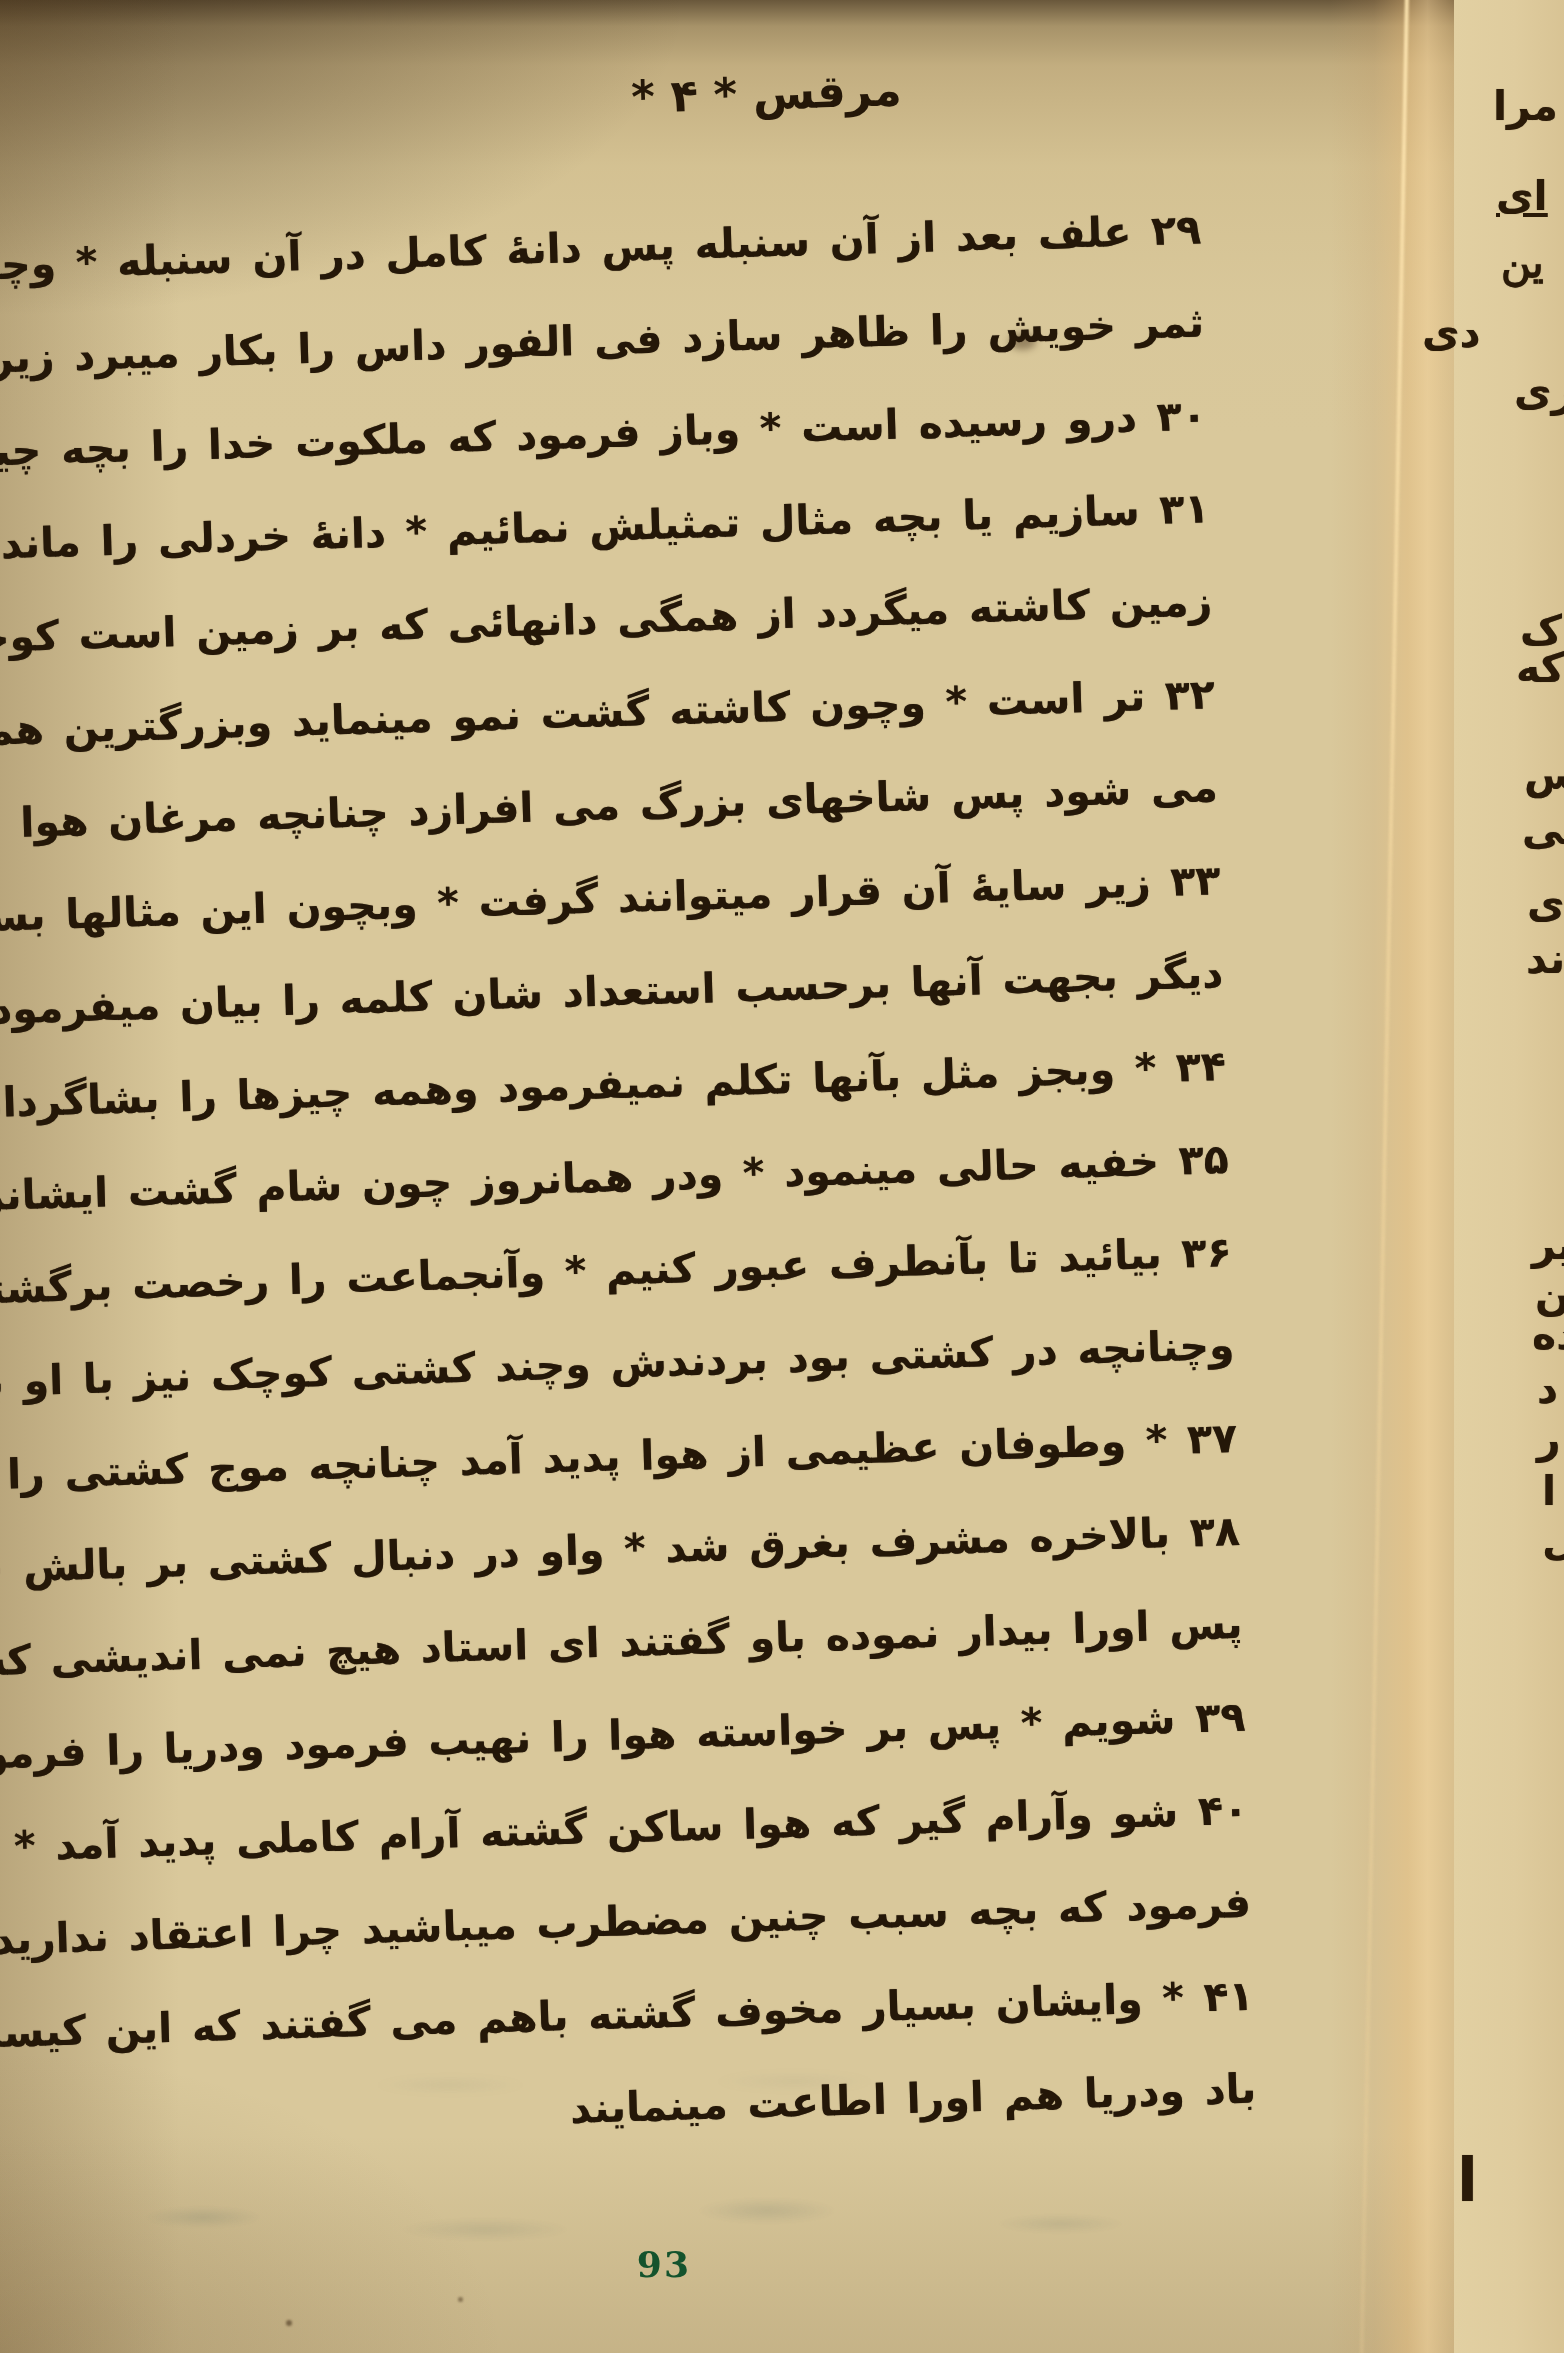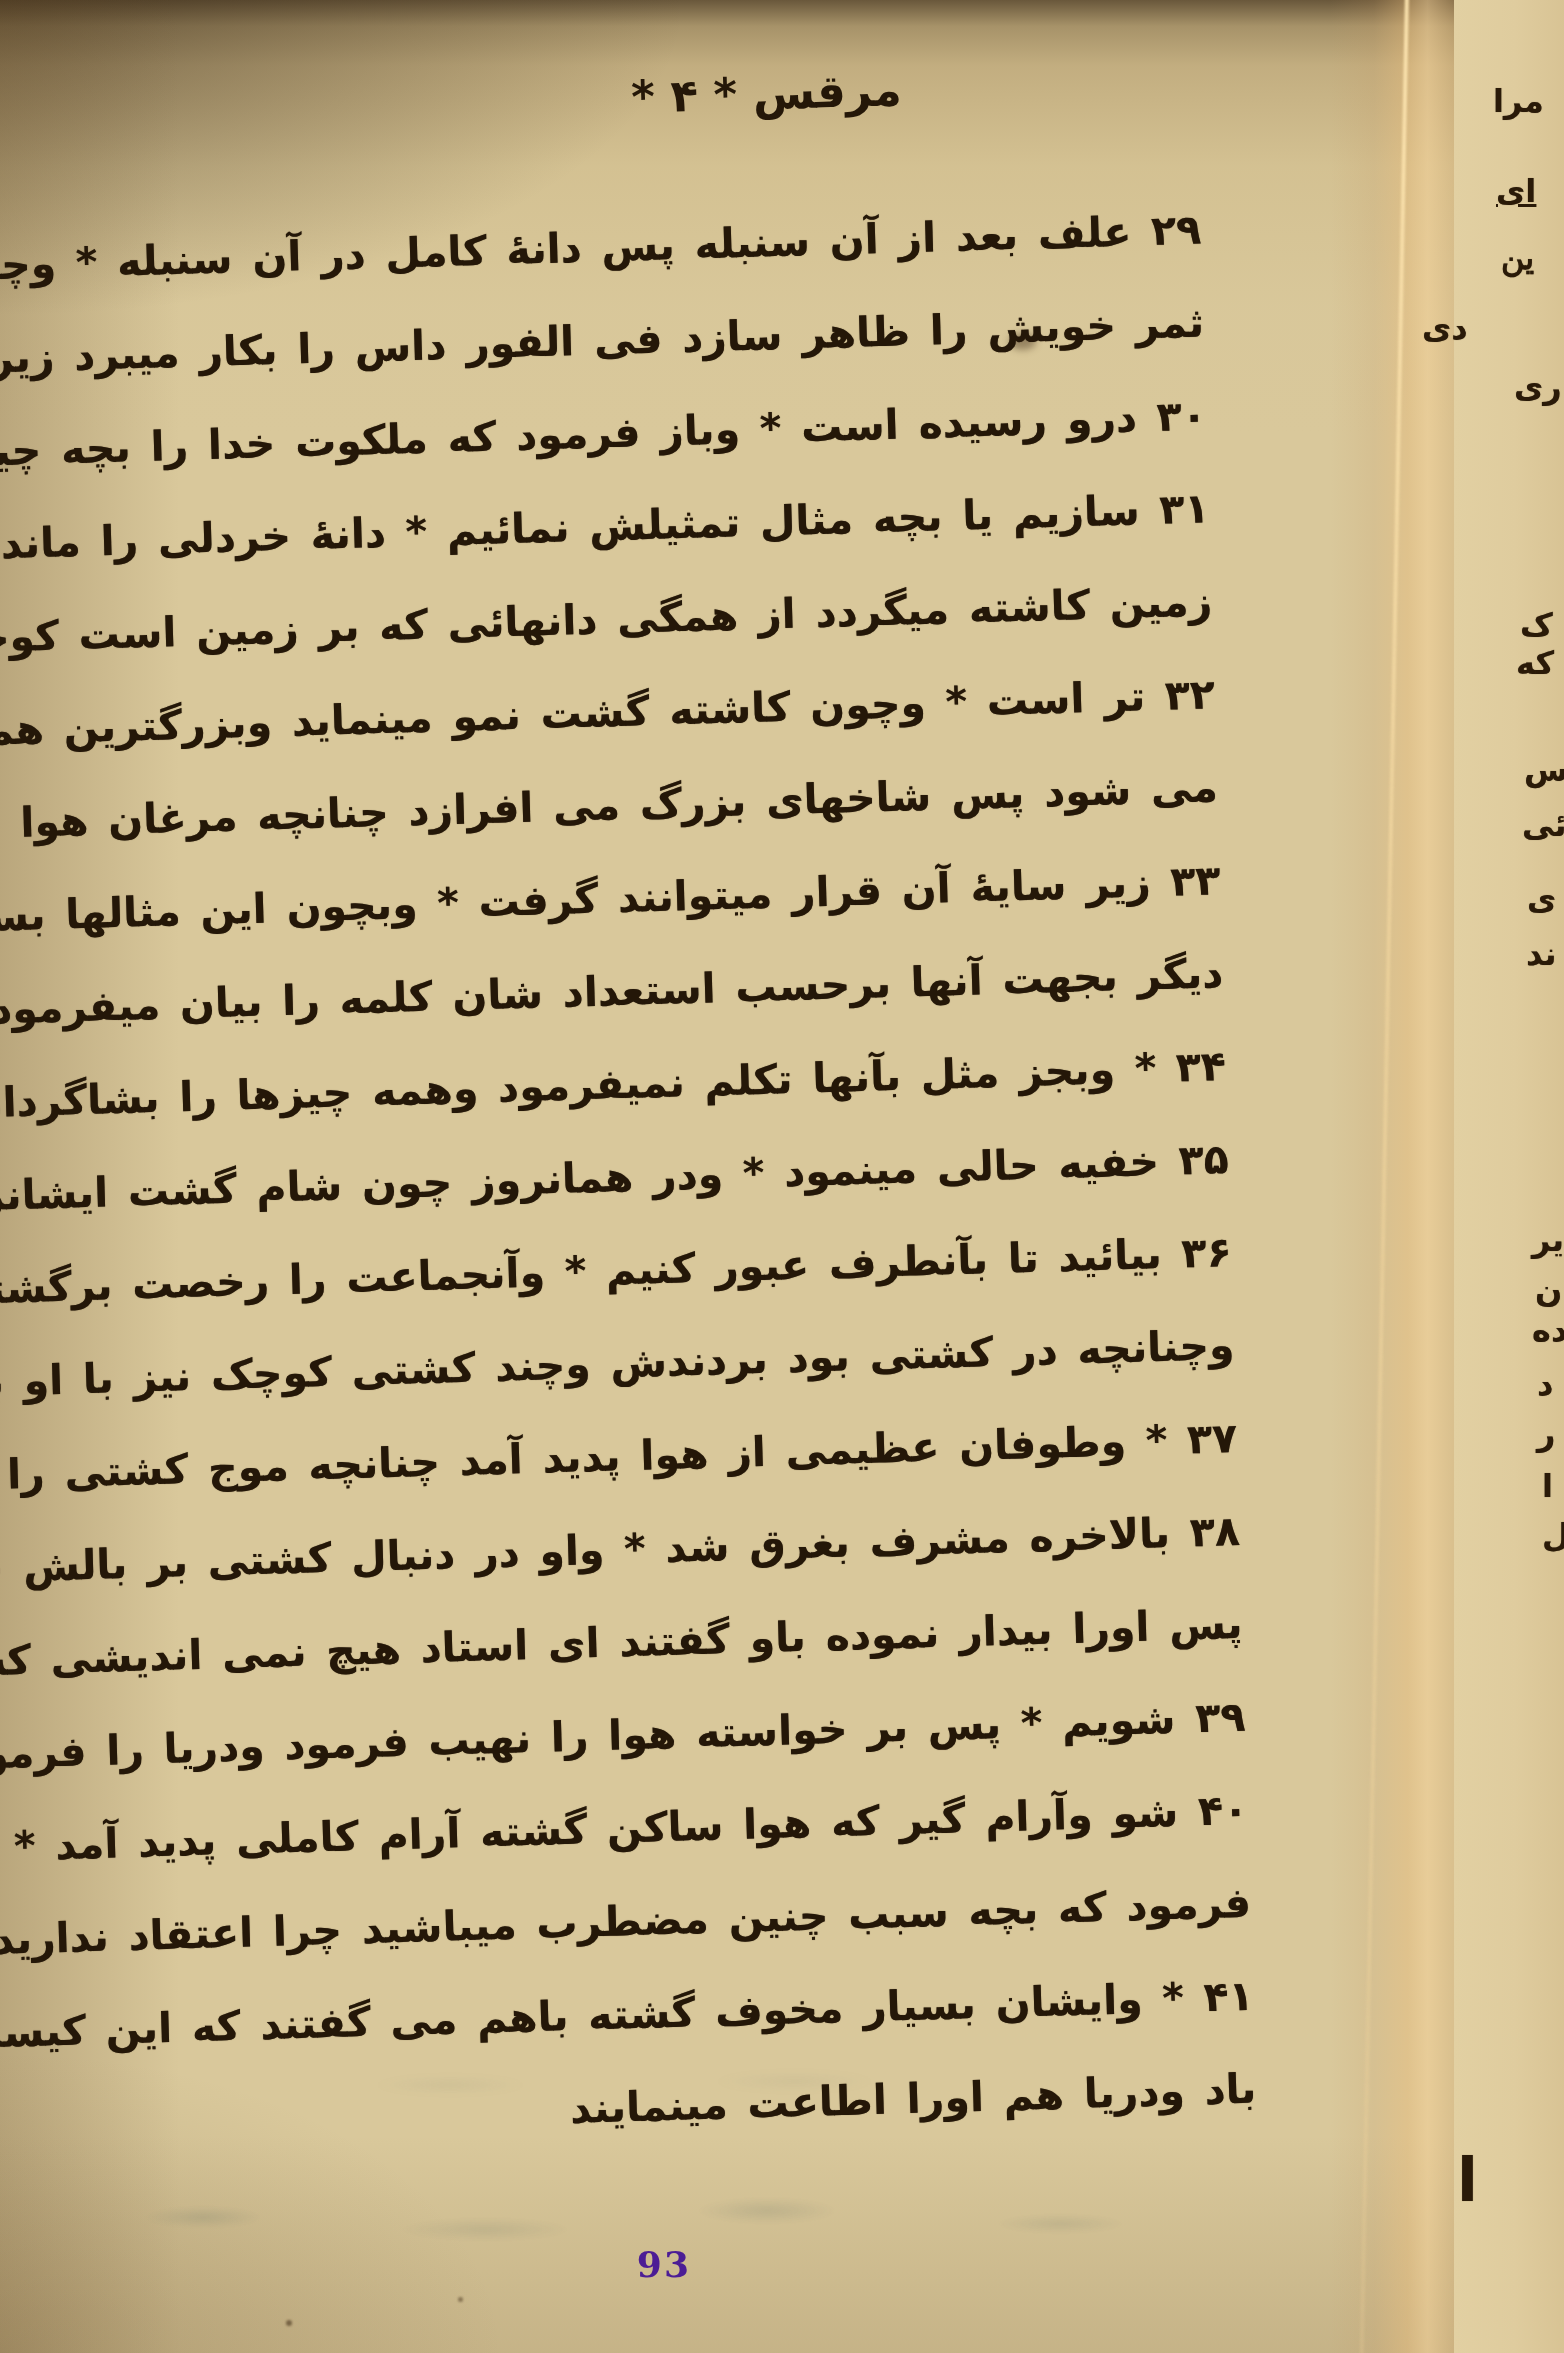--- a/index.html
+++ b/index.html
@@ -75,27 +75,27 @@
     text-align:justify;text-align-last:justify;-moz-text-align-last:justify;
     word-spacing:5.5px;
     text-shadow:0 0 0.8px rgba(36,23,8,0.65);
   }
   .line::after{content:"";display:inline-block;width:100%;}
   .line-last{text-align-last:center;-moz-text-align-last:center;}
   .page-number{
     position:absolute;top:2243px;left:609px;width:110px;
     text-align:center;
     font-family:"DejaVu Serif",serif;
-    font-size:36px;color:#4c1d95;font-weight:bold;
+    font-size:36px;color:#14532d;font-weight:bold;
     letter-spacing:2.3px;
   }
   .facing-strip{position:absolute;top:0;left:0;width:1565px;height:2354px;overflow:hidden;pointer-events:none;}
   .fragment{
     position:absolute;direction:rtl;white-space:nowrap;
-    font-size:32px;font-weight:bold;color:#2a1a08;
+    font-size:41px;font-weight:bold;color:#2a1a08;
     text-shadow:0 0 0.8px rgba(36,23,8,0.6);
   }
   .fragment-tall{font-size:61px;}
 </style>
 </head>
 <body>
 
 <div class="page">
 
   <div class="layer top-shadow"></div>

